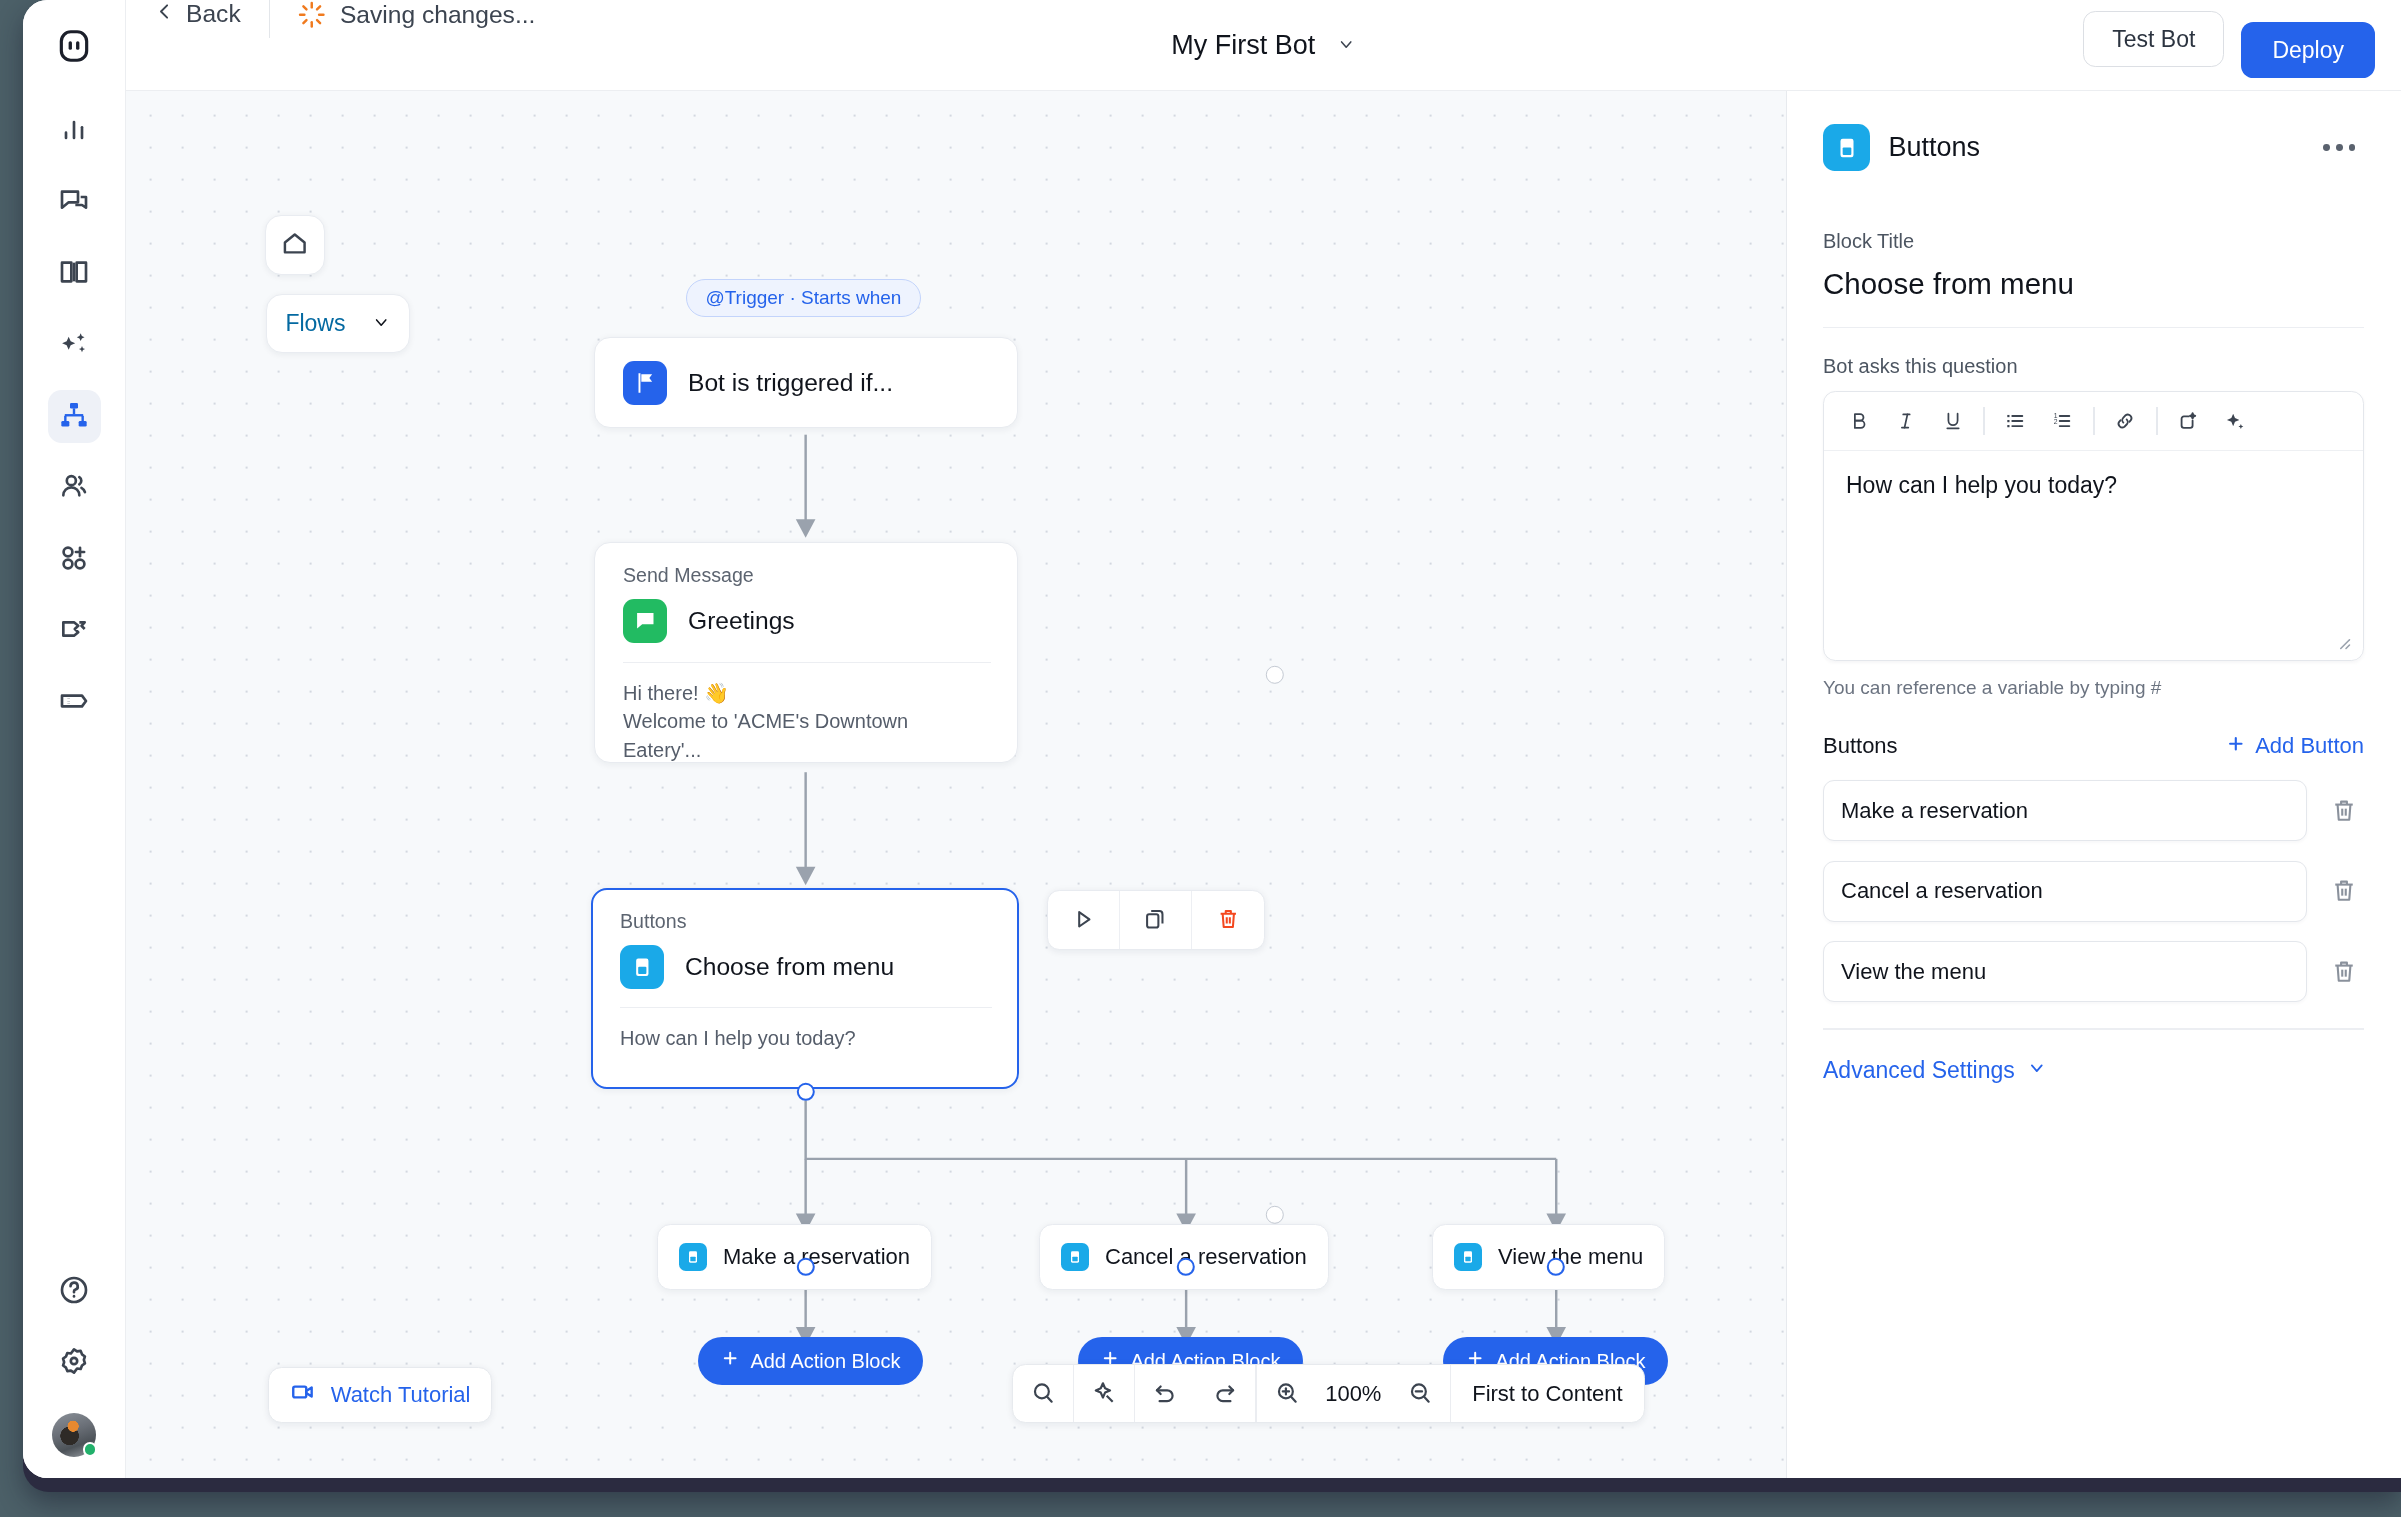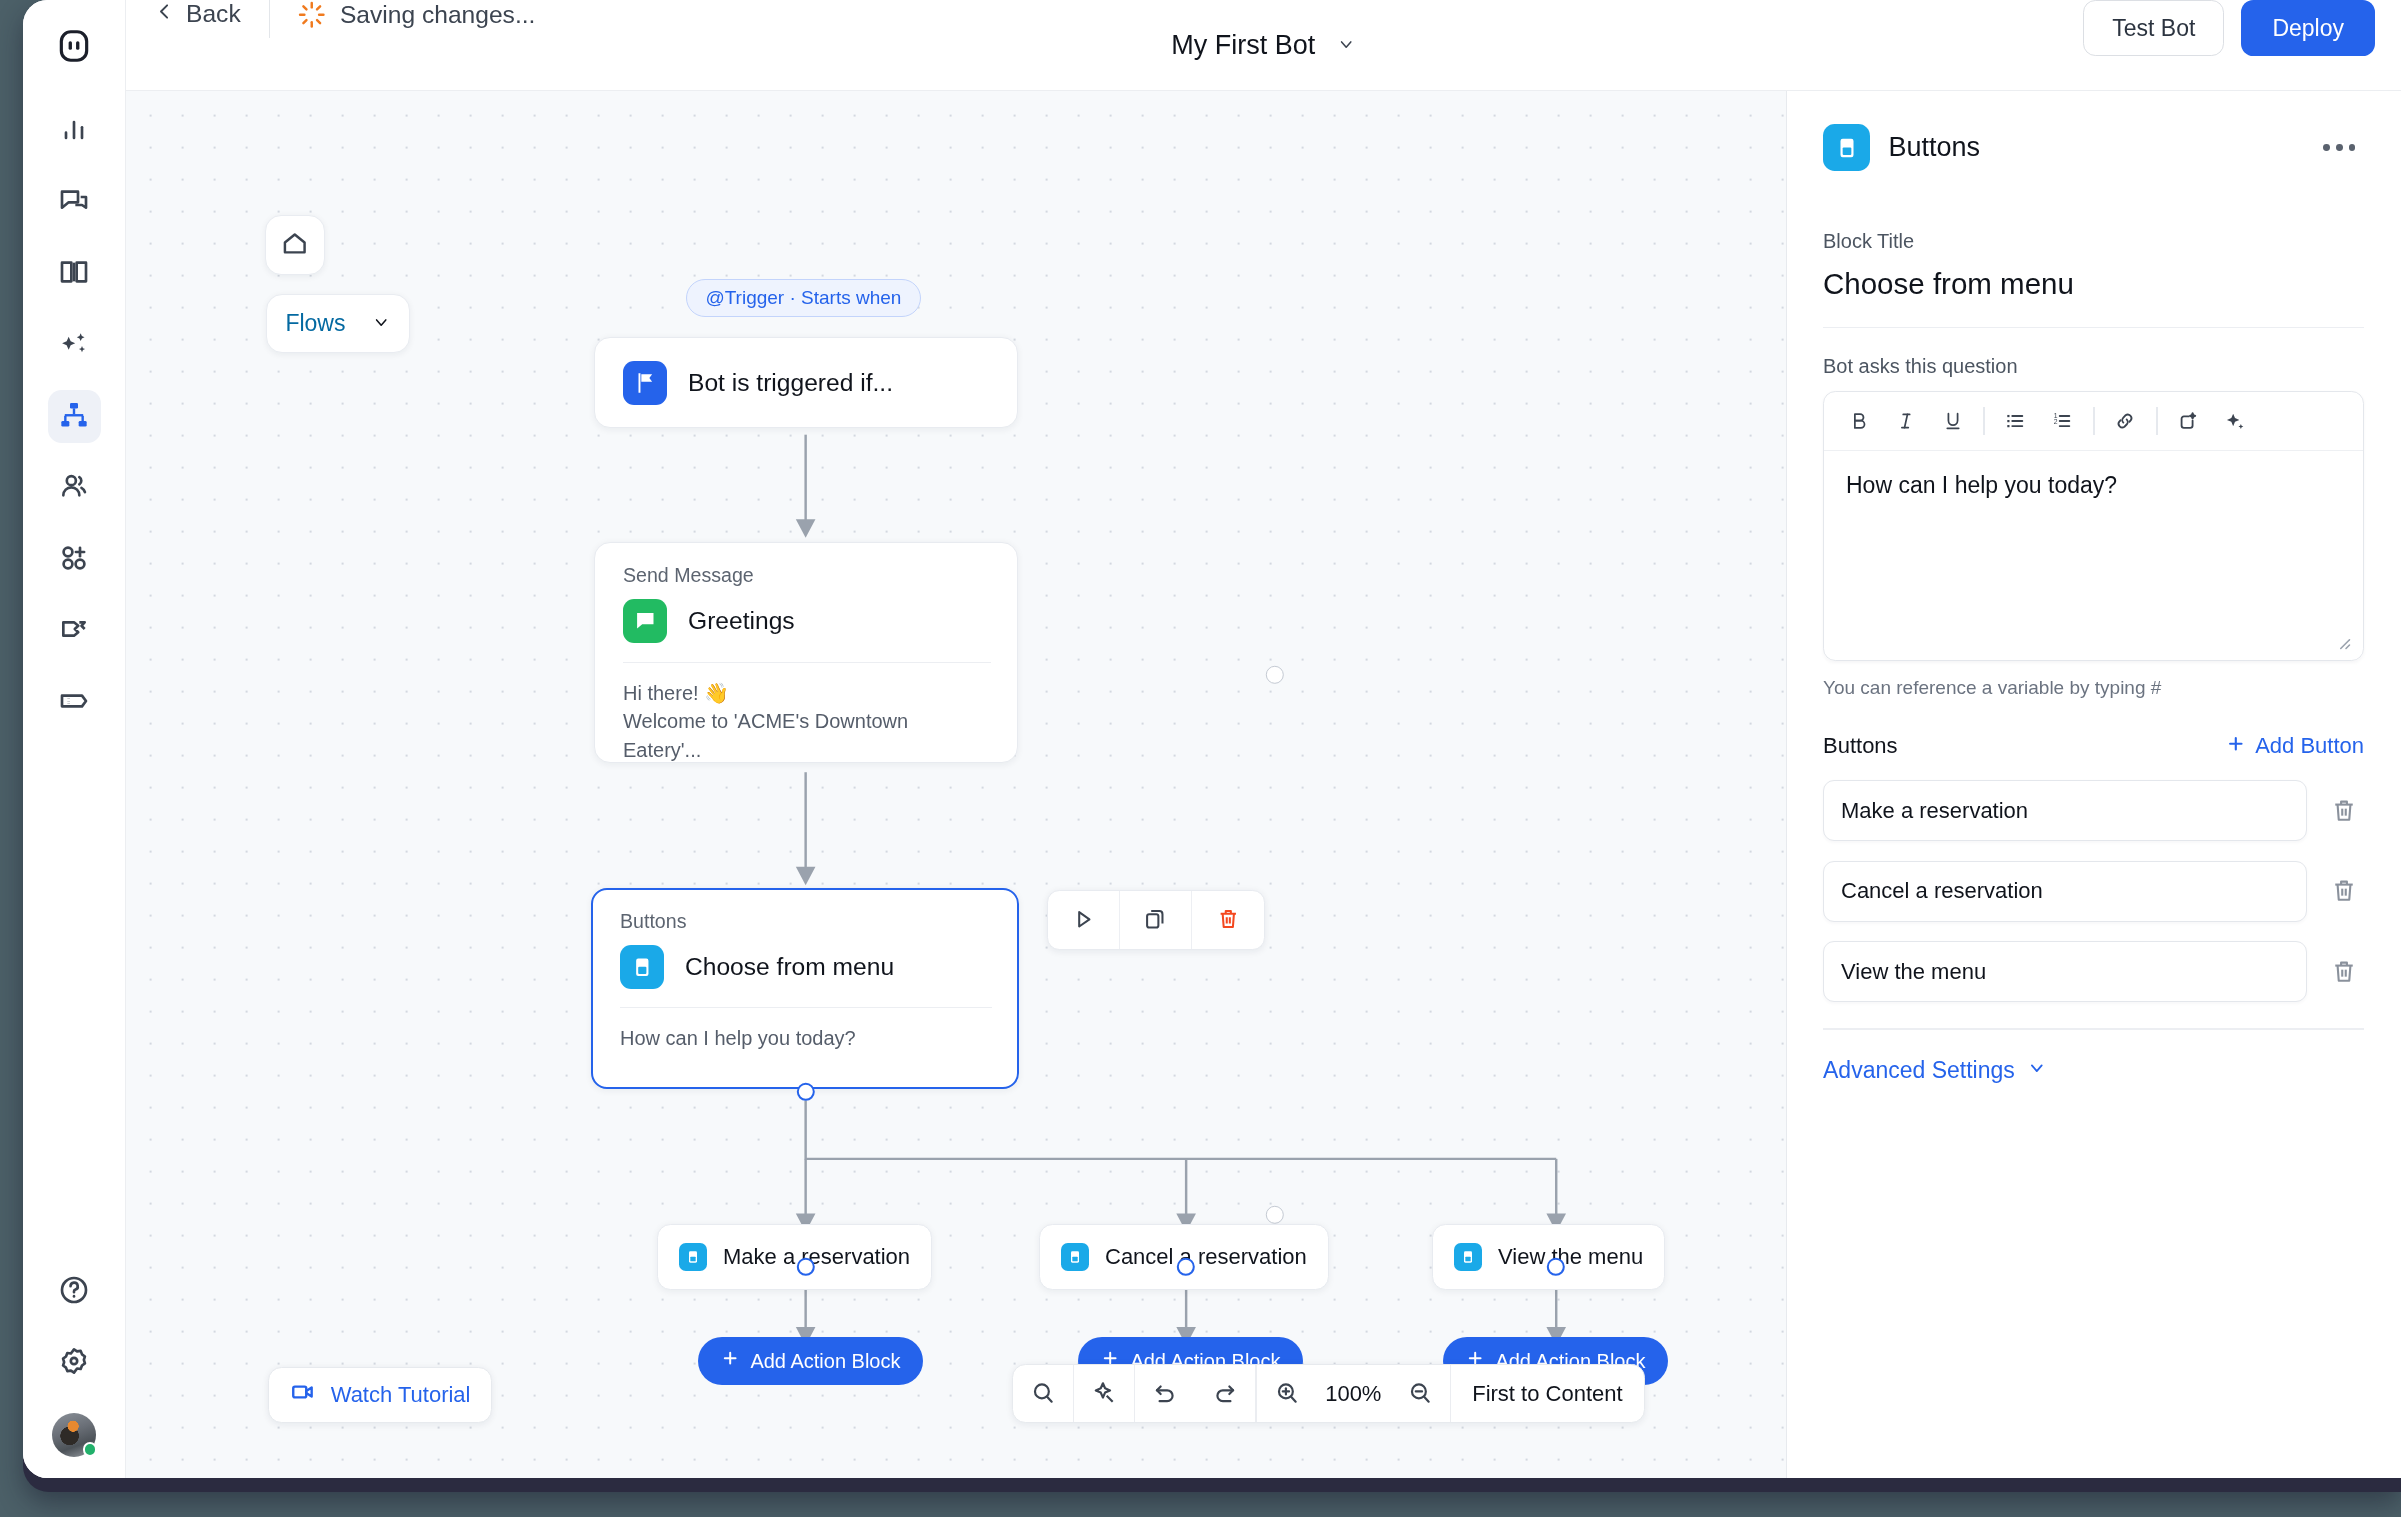--- a/index.html
+++ b/index.html
@@ -103,21 +103,21 @@
   .btn-outline {
     height: 56px; padding: 0 28px; border-radius: 12.3px;
     border: 1.2px solid #dcdfe4; background: #fff;
     font-size: 23px; color: #2c3440; cursor: pointer;
     display: flex; align-items: center;
   }
   .btn-primary {
     height: 56px; padding: 0 31px; border-radius: 12.3px;
     border: none; background: #2563eb;
     font-size: 23px; color: #fff; cursor: pointer;
-    display: flex; align-items: center;
+    display: flex; align-items: center; margin-top: 22px;
   }
 
   
   .body-row { flex: 1 1 auto; display: flex; min-height: 0; }
 
   
   .canvas {
     position: relative; flex: 1 1 auto; min-width: 0;
     background-color: #f7f9fb;
     background-image: radial-gradient(#d3d8e0 1.5px, transparent 1.5px);

